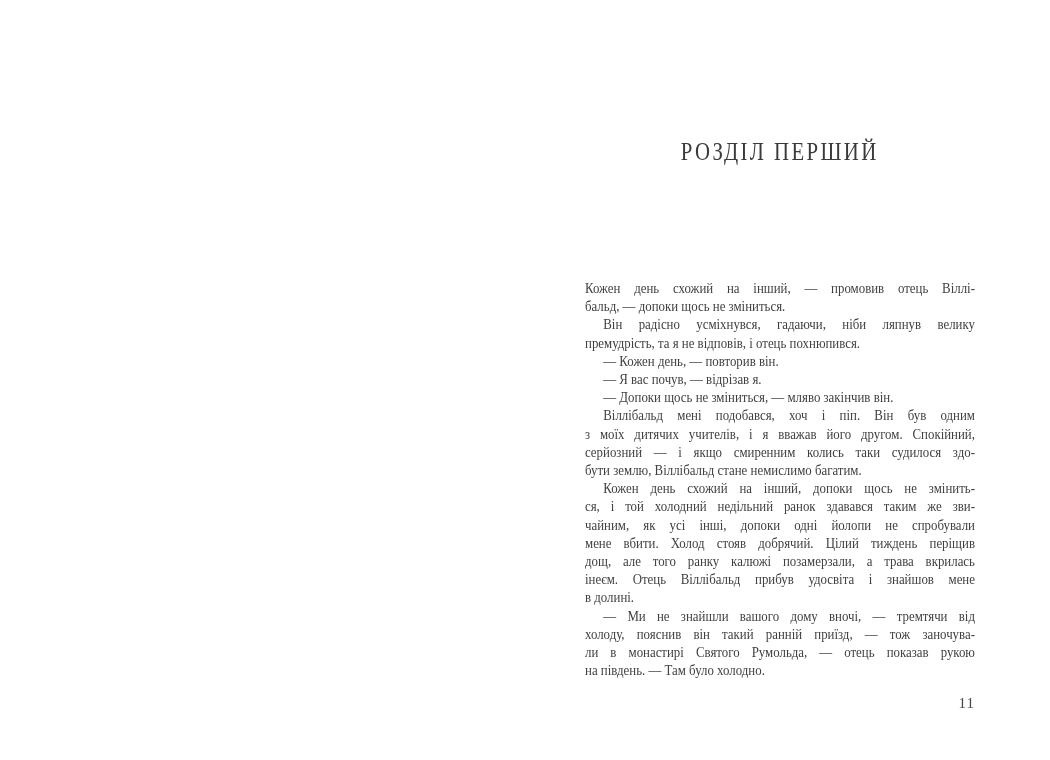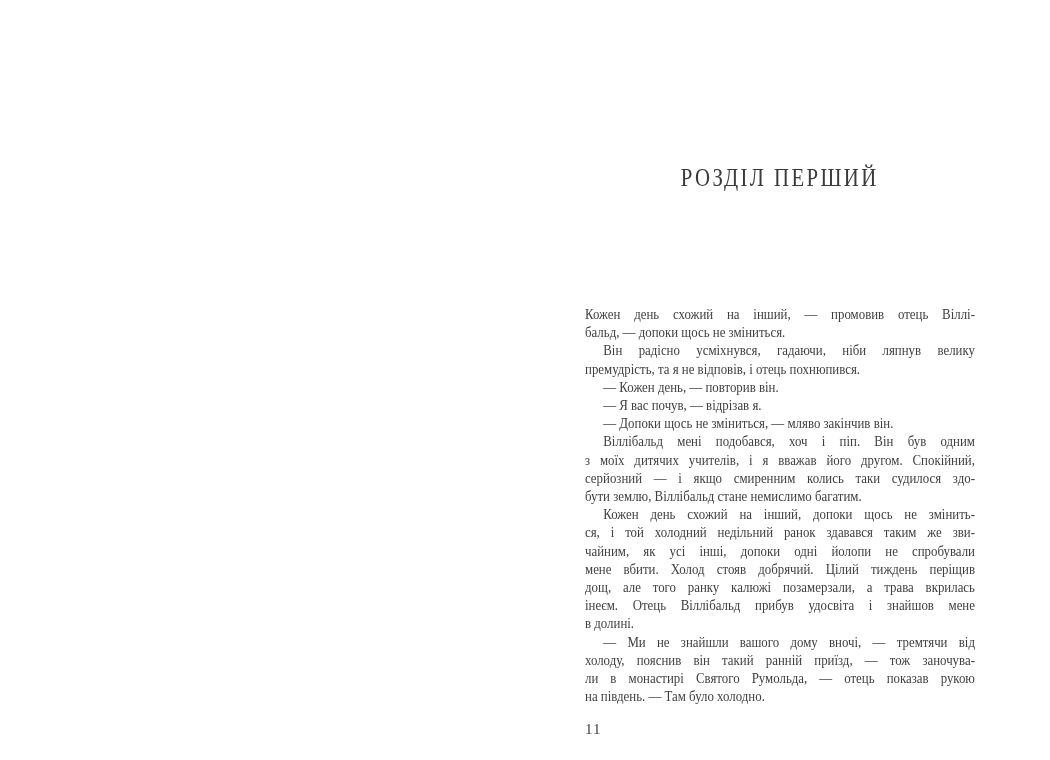--- a/index.html
+++ b/index.html
@@ -12,21 +12,20 @@
     background: #ffffff;
     overflow: hidden;
     position: relative;
     font-family: "Liberation Serif", "DejaVu Serif", serif;
   }
 
   .book-spread {
     position: absolute;
     inset: 0;
     background: #14b8a6;
-    margin-top: 26px;
   }
 
   .page {
     position: absolute;
     top: 0;
     height: 760px;
     background: #ffffff;
   }
   .page-left {
     left: 0;
@@ -84,21 +83,21 @@
   .line.indent {
     text-indent: 22px;
   }
 
   
   .page-number-row {
     position: absolute;
     left: 585px;
     top: 694px;
     width: 390px;
-    text-align: left;
+    text-align: right;
   }
   .page-number {
     font-size: 15px;
     color: #454545;
     letter-spacing: 1px;
   }
 </style>
 </head>
 <body>
 

